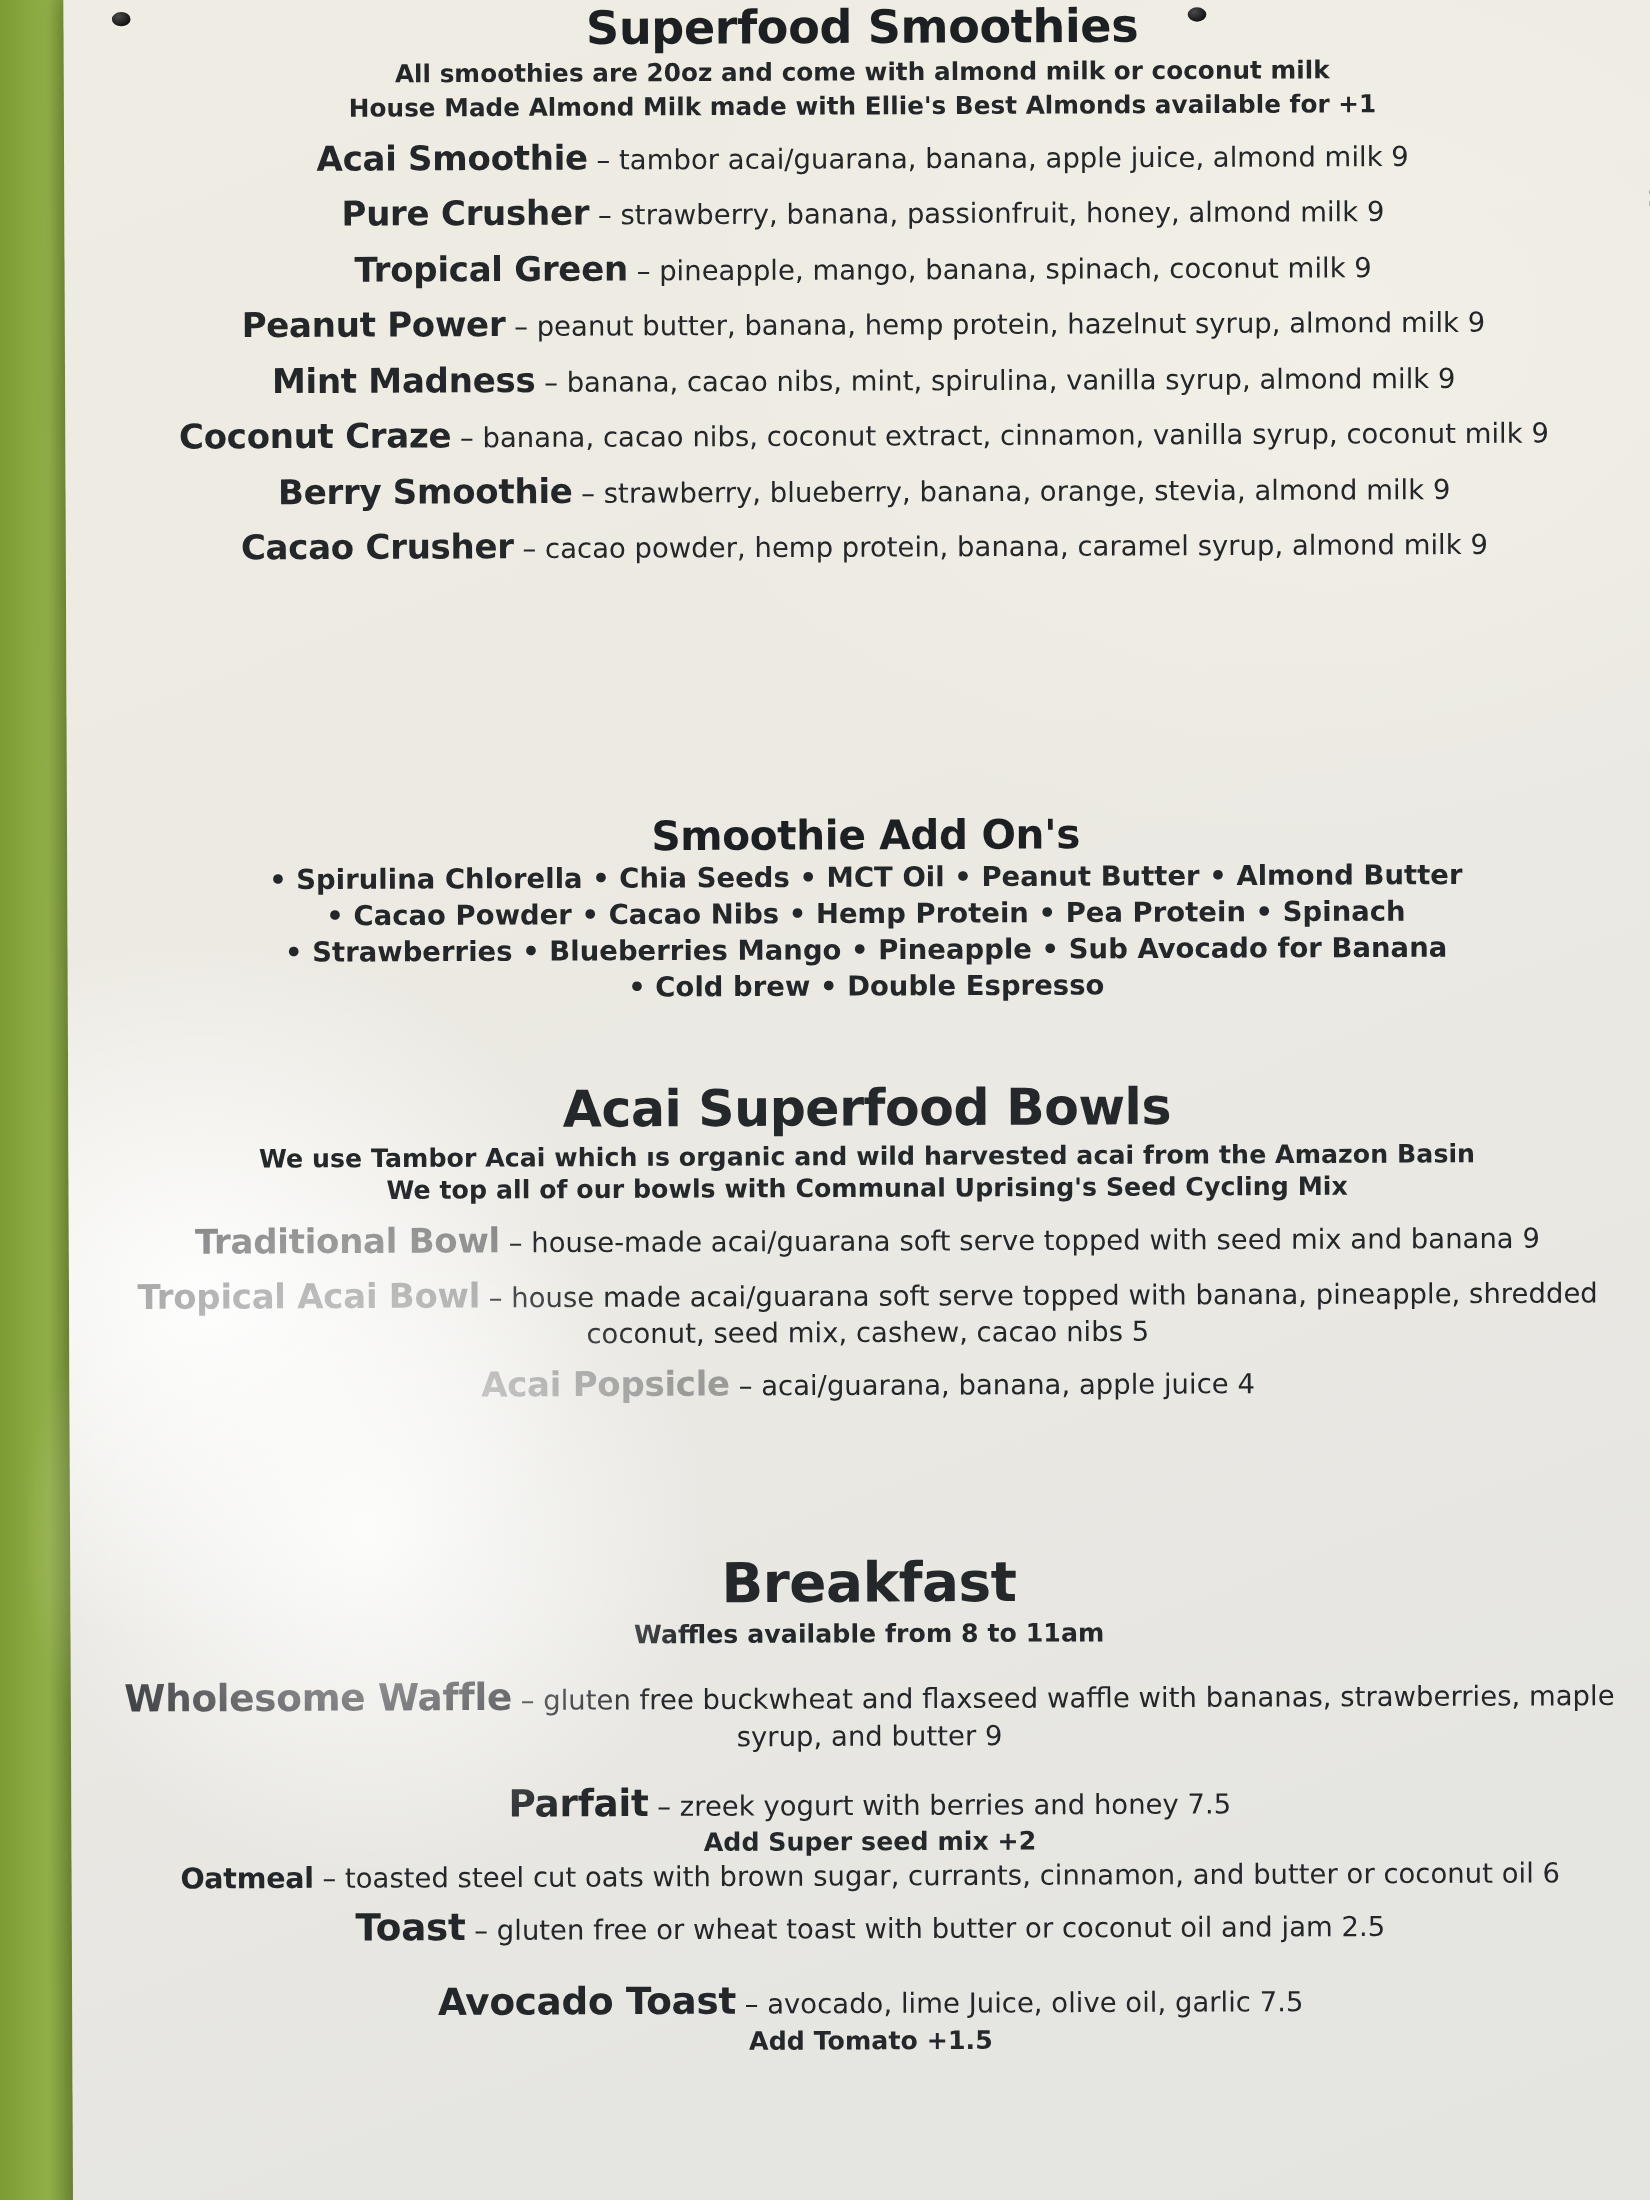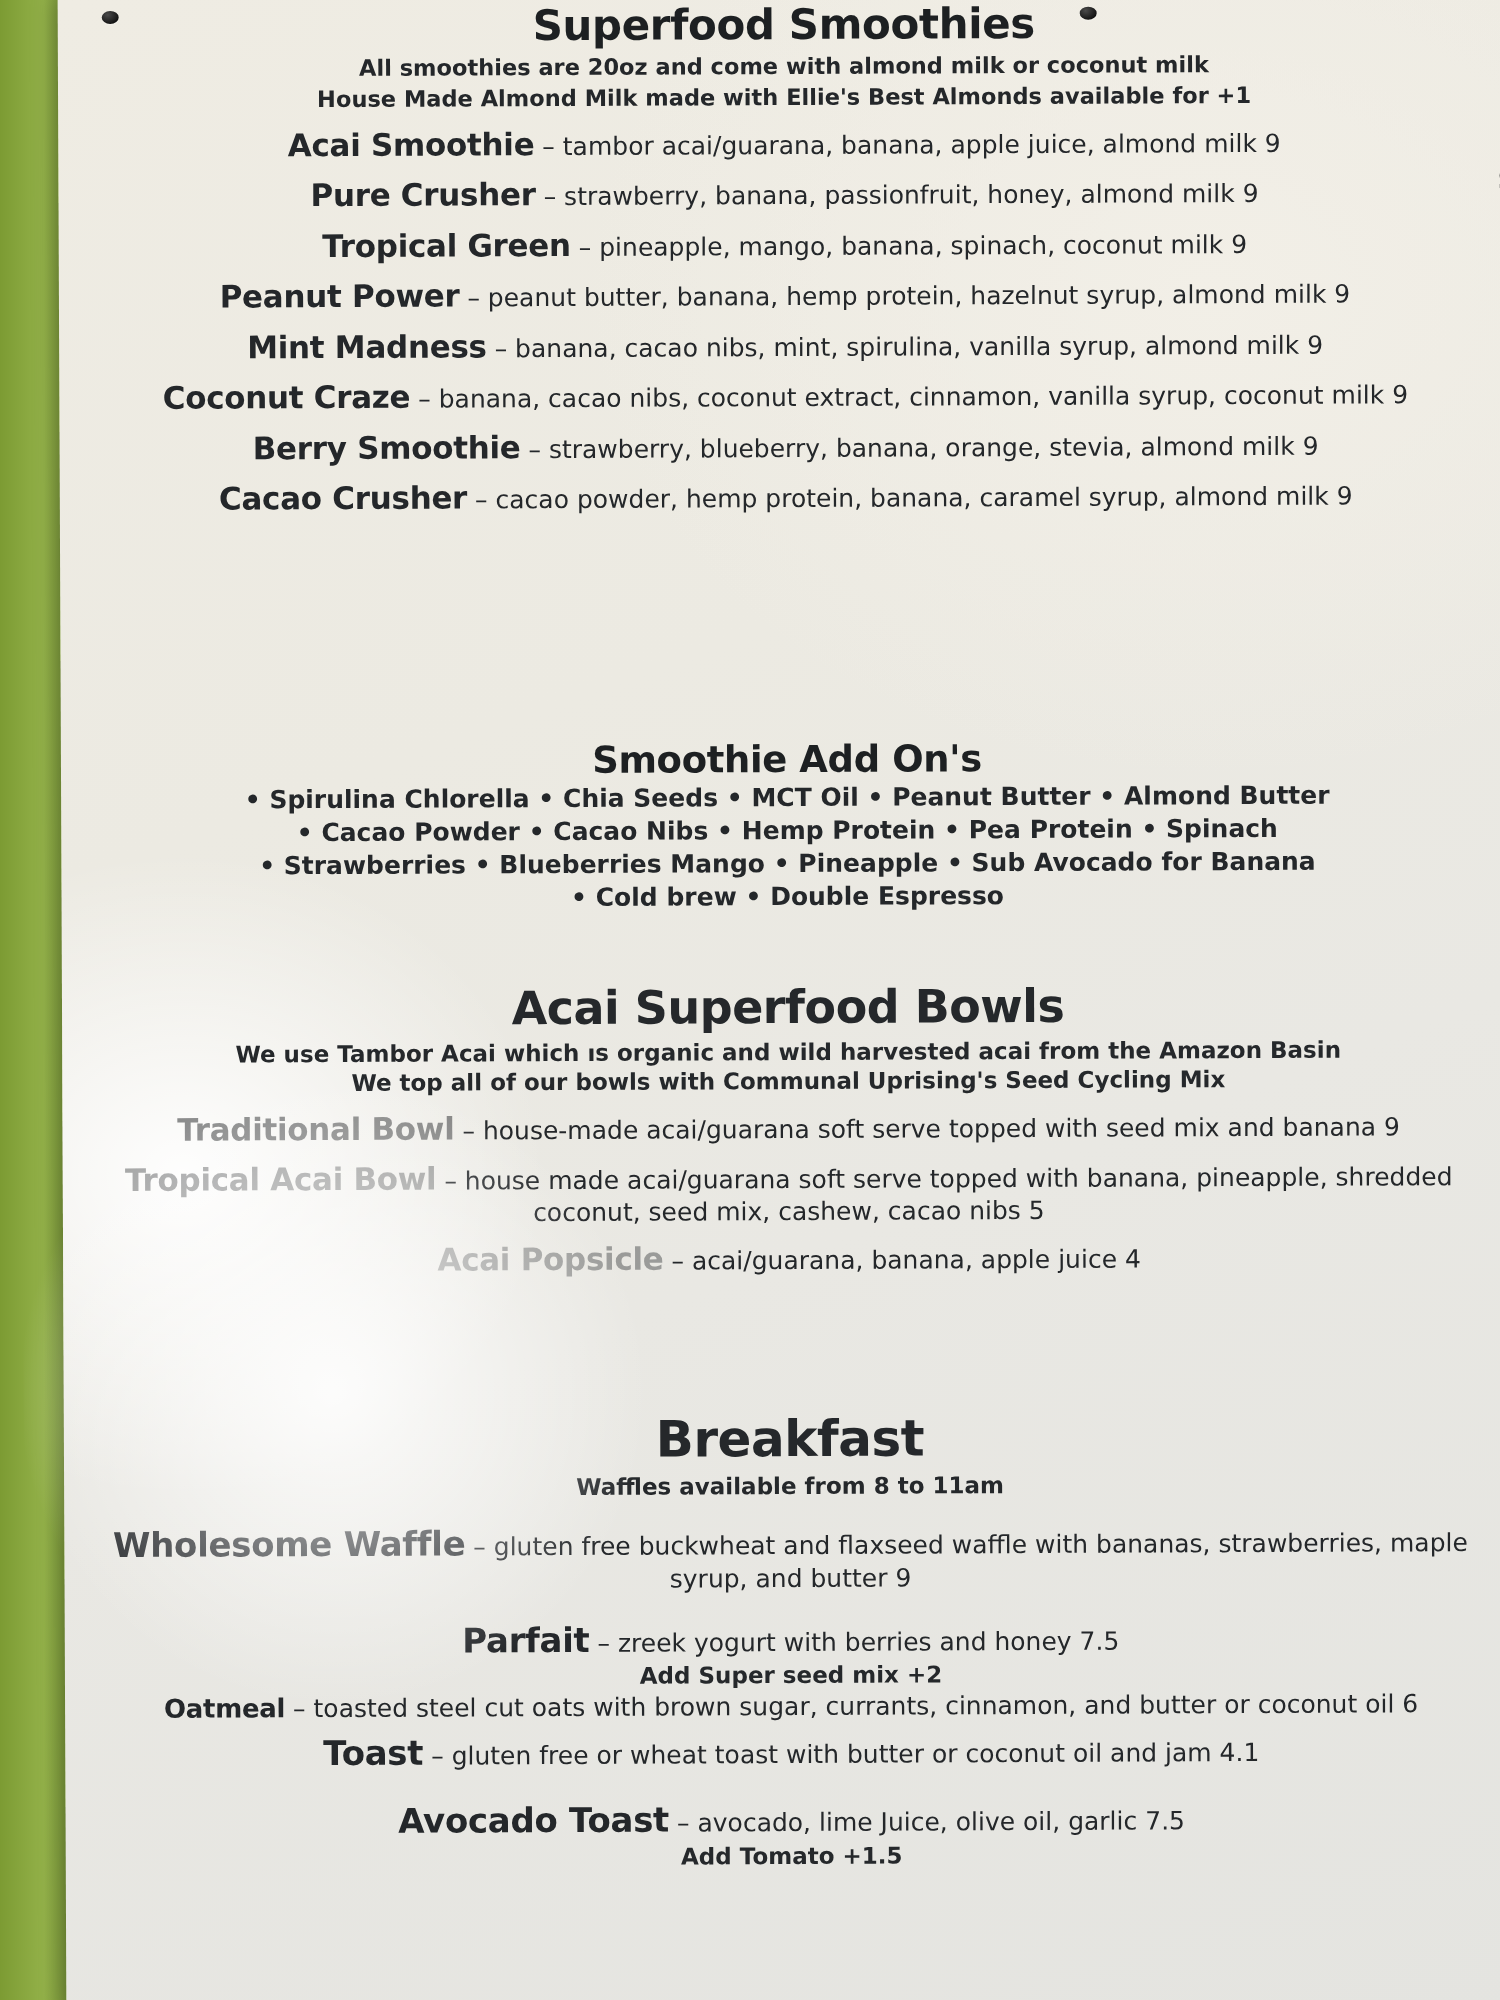--- a/index.html
+++ b/index.html
@@ -280,21 +280,21 @@
           <span class="nm" style="font-size:26px;">Oatmeal</span>
           <span class="ds">–</span>
           <span class="ds">toasted steel cut oats with brown sugar, currants, cinnamon, and butter or coconut oil</span>
           <span class="pr">6</span>
         </p>
 
         <p class="item" style="margin-top:8px;">
           <span class="nm" style="font-size:34px;">Toast</span>
           <span class="ds">–</span>
           <span class="ds">gluten free or wheat toast with butter or coconut oil and jam</span>
-          <span class="pr">4.1</span>
+          <span class="pr">2.5</span>
         </p>
 
         <p class="item" style="margin-top:26px;">
           <span class="nm" style="font-size:34px;">Avocado Toast</span>
           <span class="ds">–</span>
           <span class="ds">avocado, lime Juice, olive oil, garlic</span>
           <span class="pr">7.5</span>
         </p>
         <p class="sub-note" style="margin-top:2px;">Add Tomato +1.5</p>
       </div>

